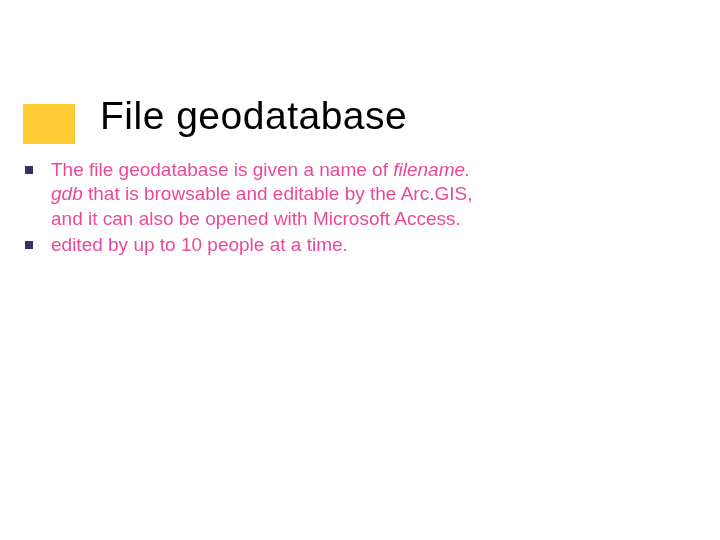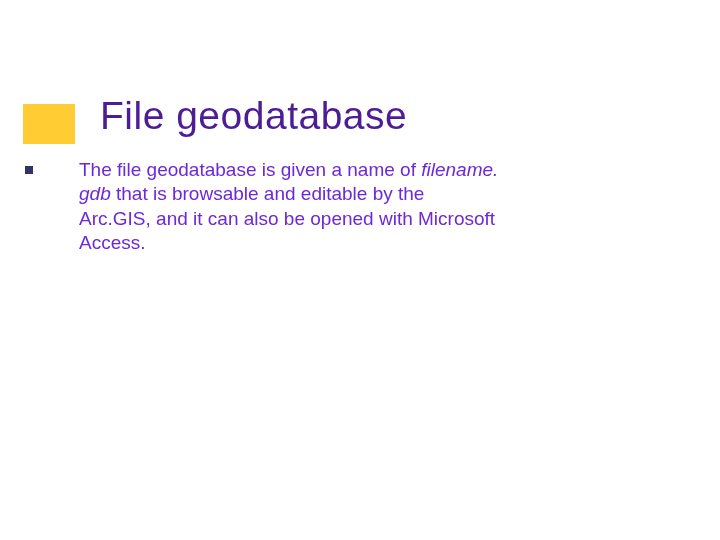--- a/index.html
+++ b/index.html
@@ -17,21 +17,21 @@
     left: 23px;
     width: 52px;
     height: 40px;
     background: #ffcc33;
   }
   .title {
     position: absolute;
     top: 94px;
     left: 100px;
     font-size: 39px;
-    color: #4c1d95;
+    color: #000000;
     font-family: Verdana, Geneva, sans-serif;
     letter-spacing: 0.5px;
   }
   .content {
     position: absolute;
     top: 158px;
     left: 25px;
     width: 475px;
   }
   .bullet-item {
@@ -42,24 +42,23 @@
   .bullet {
     width: 8px;
     height: 8px;
     background: #333366;
     margin-top: 8px;
     margin-right: 18px;
     flex-shrink: 0;
   }
   .bullet-text {
     font-size: 19px;
-    color: #6d28d9;
+    color: #ec4899;
     line-height: 1.28;
     font-family: Verdana, Geneva, sans-serif;
-    margin-left: 28px;
   }
   .italic {
     font-style: italic;
   }
 </style>
 </head>
 <body>
 
 <div class="accent-bar"></div>
 
@@ -68,14 +67,20 @@
 <div class="content">
 
   <div class="bullet-item">
     <div class="bullet"></div>
     <div class="bullet-text">
       <span>The file geodatabase is given a name of </span><span class="italic">filename. gdb</span><span> that is browsable and editable by the Arc.GIS, and it can also be opened with Microsoft Access.</span>
     </div>
   </div>
 
 
+  <div class="bullet-item">
+    <div class="bullet"></div>
+    <div class="bullet-text">
+      <span> edited by up to 10 people at a time.</span><span class="italic"></span><span></span>
+    </div>
+  </div>
 
 </div>
 
 </body></html>

